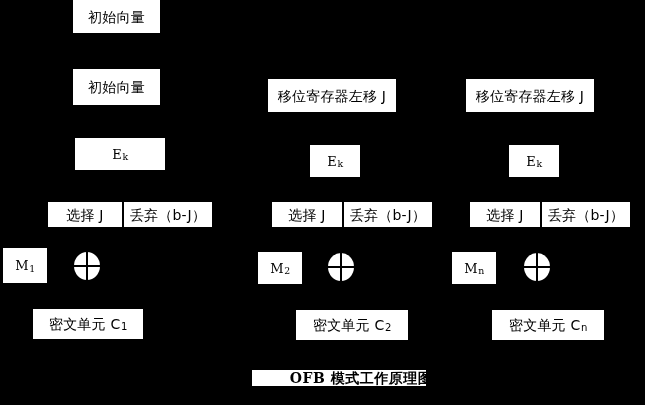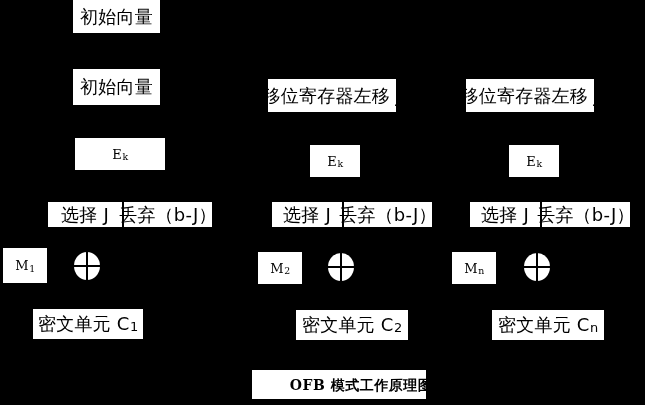--- a/index.html
+++ b/index.html
@@ -14,21 +14,21 @@
   .box{
     position:absolute;
     background:#ffffff;
     color:#000000;
     display:flex;
     align-items:center;
     justify-content:center;
     box-sizing:border-box;
     line-height:1;
     white-space:nowrap;
-    font-size:18px;
+    font-size:14px;
     letter-spacing:0.2px;
   }
   .box.serif{font-family:"DejaVu Serif","Liberation Serif",serif;font-size:13px;}
   .box.title{
     font-family:"DejaVu Serif","Liberation Serif",serif;
     font-weight:bold;
     font-size:14px;
     letter-spacing:0.5px;
   }
   .box sub{font-size:0.72em;vertical-align:baseline;position:relative;top:3px;left:0.5px;}
@@ -133,15 +133,15 @@
   <div class="xor" style="left:524px;top:253px;">
     <span class="hline"></span>
     <span class="vline"></span>
   </div>
 
   <div class="box" style="left:492px;top:310px;width:112px;height:30px;">
     <span>密文单元 C</span>
       <sub>n</sub>
   </div>
 
-  <div class="box title" style="left:252px;top:370px;width:174px;height:29px;padding-left:44px;">OFB 模式工作原理图</div>
+  <div class="box title" style="left:252px;top:370px;width:174px;height:16px;padding-left:44px;">OFB 模式工作原理图</div>
 
 </div>
 
 </body></html>

